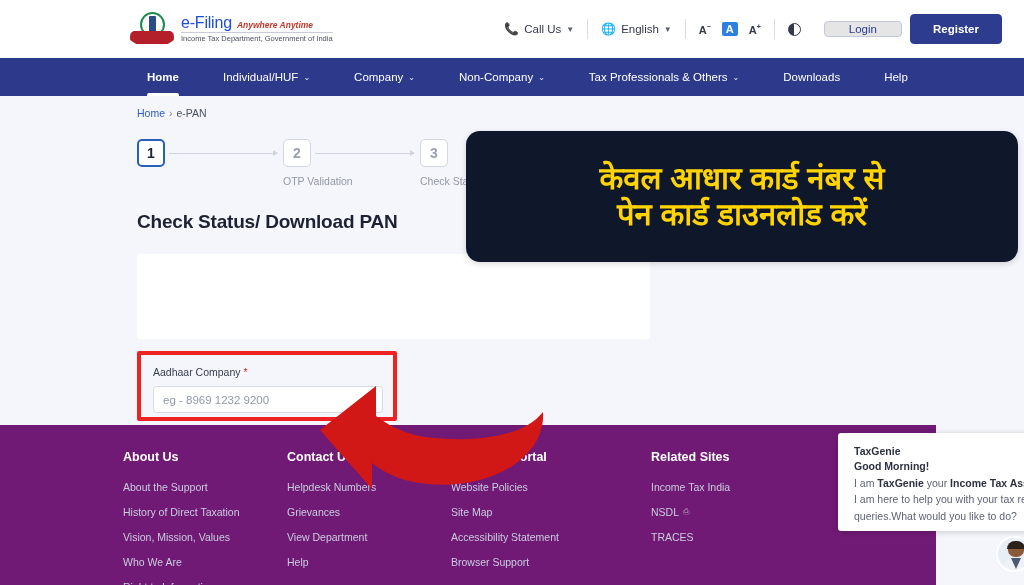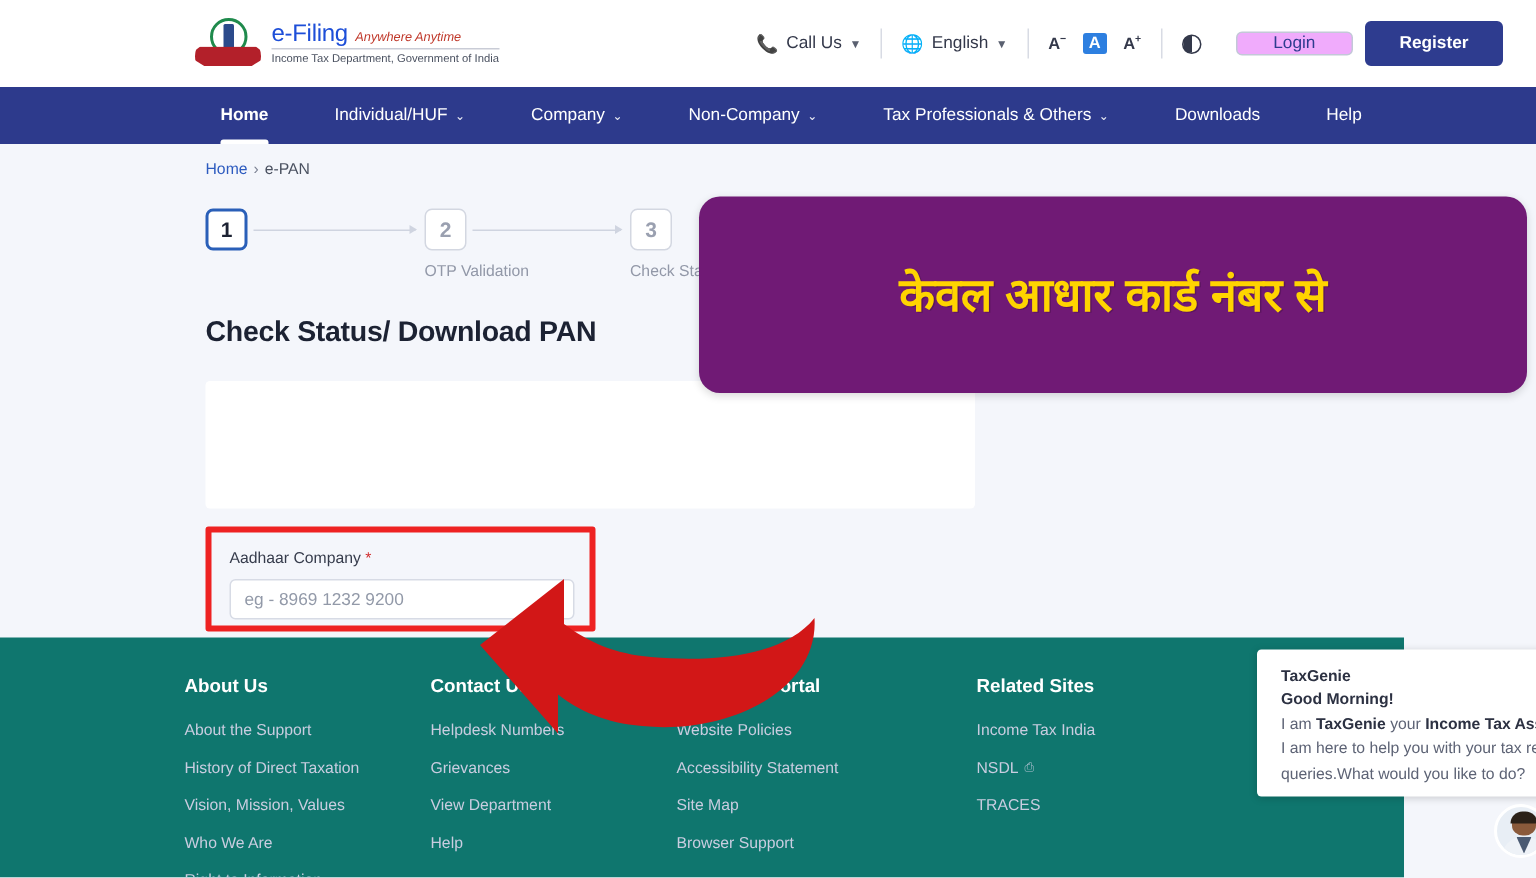--- a/index.html
+++ b/index.html
@@ -29,38 +29,38 @@
   }
   .emblem .ribbon {
     position: absolute; left: 0px; top: 19px; width: 44px; height: 13px;
     background: #b3202a; border-radius: 3px / 7px;
     clip-path: polygon(0 20%, 8% 0, 92% 0, 100% 20%, 100% 70%, 86% 100%, 14% 100%, 0 70%);
   }
   .brandtext { line-height: 1.05; }
   .brandtop { display: flex; align-items: baseline; gap: 5px;
     border-bottom: 1px solid #c9ccd6; padding-bottom: 1px; }
   .efiling { font-size: 16px; color: #1d4ed8; font-weight: 400; letter-spacing: -0.2px;}
-  .anytime { font-size: 8.5px; color: #c0392b; font-weight: normal; font-style: italic; }
+  .anytime { font-size: 8.5px; color: #c0392b; font-weight: bold; font-style: italic; }
   .deptline { font-size: 7.5px; color: #4a5160; padding-top: 2px; }
 
   .hdr-right { margin-left: auto; margin-right: 22px; display: flex; align-items: center; gap: 0; }
   .hdr-item { display: flex; align-items: center; gap: 5px; font-size: 11.5px; color: #33384a; padding: 0 13px; }
   .hdr-sep { width: 1px; height: 20px; background: #d8dbe4; }
   .caret { font-size: 8px; color: #5a6070; }
   .ico { font-size: 12px; color: #33384a; }
   .fsize { display: flex; align-items: center; gap: 11px; padding: 0 13px; }
   .fs { font-size: 11px; color: #33384a; font-weight: 600; }
   .fs sup { font-size: 7px; }
   .fs.active { background: #2d7fe0; color: #fff; padding: 1px 4px; border-radius: 2px; }
   .contrast {
     width: 13px; height: 13px; border-radius: 50%; border: 1.6px solid #33384a;
     background: linear-gradient(90deg, #33384a 50%, #fff 50%);
   }
   .btn-login {
-    font-size: 11.5px; color: #2e3c8f; background: #f0abfc;
+    font-size: 11.5px; color: #2e3c8f; background: #e5e5e5;
     border: 1px solid #c3c8d8; border-radius: 4px;
     padding: 1px 24px; margin-left: 10px; cursor: pointer; text-align: center;
   }
   .btn-register {
     font-size: 11.5px; color: #fff; background: #2e3c8f;
     border: 1px solid #2e3c8f; border-radius: 4px;
     padding: 8px 22px; margin-left: 8px; font-weight: 600; cursor: pointer;
   }
 
   
@@ -141,38 +141,38 @@
     position: absolute; left: 559px; top: 361px; width: 90px; height: 32px;
     background: #2f3c8f; border: none; border-radius: 4px;
     font-size: 11.5px; color: #fff; font-weight: bold; cursor: pointer;
     display: flex; align-items: center; justify-content: center; gap: 7px;
     font-family: "Liberation Sans", sans-serif;
   }
 
   
   .banner {
     position: absolute; left: 466px; top: 131px; width: 552px; height: 131px;
-    background: #701a75; border-radius: 14px; z-index: 10;
+    background: #0f172a; border-radius: 14px; z-index: 10;
     display: flex; flex-direction: column; align-items: center; justify-content: center;
     gap: 2px; box-shadow: 0 2px 6px rgba(0,0,0,.15);
   }
   .banner .bline {
     color: #ffd400; font-size: 31px; font-weight: bold; line-height: 1.08;
     font-family: "Liberation Sans", sans-serif;
     text-shadow: 1px 1px 0 rgba(0,0,0,.18);
     white-space: nowrap;
   }
 
   
   .arrow { position: absolute; left: 300px; top: 268px; width: 250px; height: 130px; z-index: 9; }
 
   
   .footer {
     position: absolute; left: 0; top: 425px; width: 936px; height: 160px;
-    background: #0f766e;
+    background: #701a75;
   }
   .fcols { display: flex; margin-left: 123px; padding-top: 25px; }
   .fcol { width: 164px; }
   .fcol.wide { width: 200px; }
   .fhead { color: #ffffff; font-size: 12.5px; font-weight: bold; margin-bottom: 17px; }
   .flink {
     color: #c9cde0; font-size: 10.5px; margin-bottom: 13px; cursor: pointer;
     display: flex; align-items: center; gap: 4px;
   }
   .extico { font-size: 8px; opacity: .85; }
@@ -316,20 +316,21 @@
       <span>›</span>
     </button>
 
     <svg class="arrow" viewBox="0 0 250 130">
       <path d="M243 48 C246 96 186 126 128 120 C104 118 86 110 72 99 L72 125 L20 66 L76 22 L76 52 C92 64 110 72 134 74 C180 78 224 72 243 48 Z" fill="#d21717"></path>
     </svg>
   </div>
 
   <div class="banner">
     <div class="bline">केवल आधार कार्ड नंबर से</div>
+    <div class="bline">पेन कार्ड डाउनलोड करें</div>
   </div>
 
   <div class="footer">
     <div class="fcols" id="footercols">
         <div class="fcol">
           <div class="fhead">About Us</div>
           <div class="flink">
             <span>About the Support</span>
           </div>
           <div class="flink">
@@ -359,24 +360,24 @@
           <div class="flink">
             <span>Help</span>
           </div>
         </div>
         <div class="fcol wide">
           <div class="fhead">Using the Portal</div>
           <div class="flink">
             <span>Website Policies</span>
           </div>
           <div class="flink">
+            <span>Site Map</span>
+          </div>
+          <div class="flink">
             <span>Accessibility Statement</span>
-          </div>
-          <div class="flink">
-            <span>Site Map</span>
           </div>
           <div class="flink">
             <span>Browser Support</span>
           </div>
         </div>
         <div class="fcol">
           <div class="fhead">Related Sites</div>
           <div class="flink">
             <span>Income Tax India</span>
           </div>

